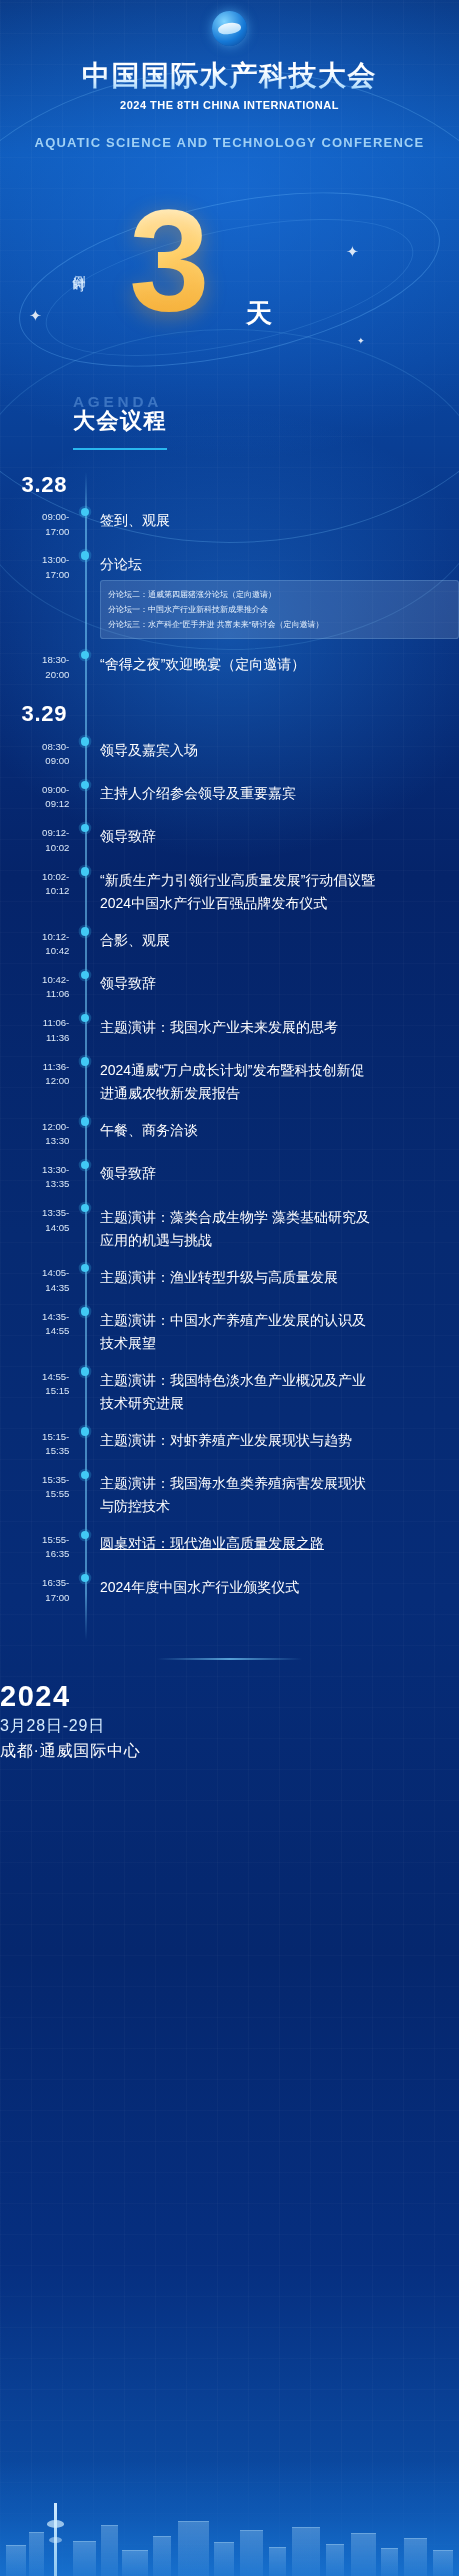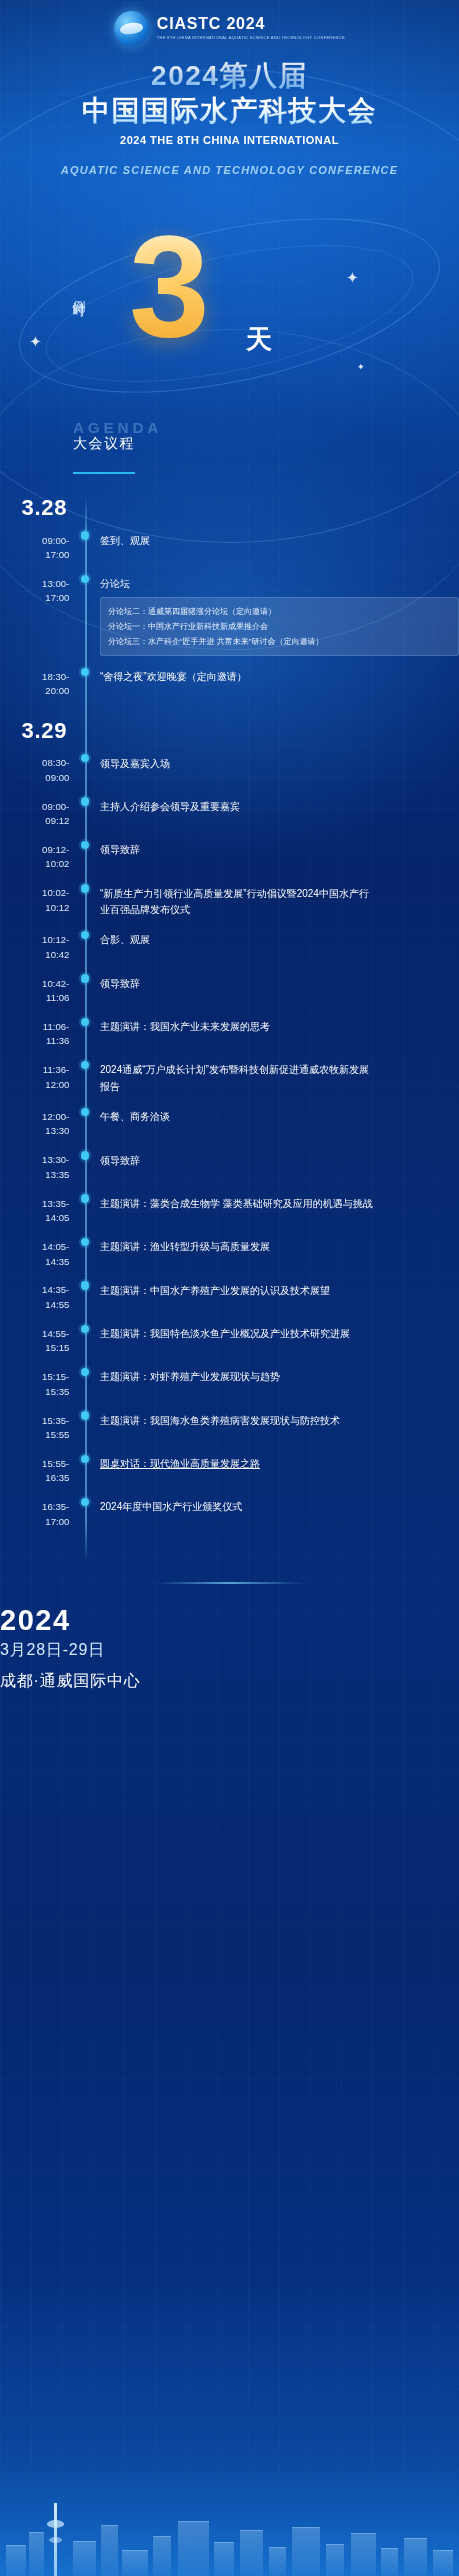--- a/index.html
+++ b/index.html
@@ -81,22 +81,22 @@
     background:linear-gradient(180deg,#ffffff 35%,#cfeaff 70%, #8ccbfa 100%);
     -webkit-background-clip:text; background-clip:text; color:transparent;
     line-height:1.25;
     margin-bottom:4.6px;
   }
   .title-en{
     font-size:11px; font-weight:bold; color:#ffffff; letter-spacing:0.5px;
     line-height:1.5;
   }
   .title-en2{
-    font-size:11px; font-weight:bold; color:#9fd0f5; letter-spacing:1.2px;
-    line-height:1.6; margin-top:13px;font-style:italic;
+    font-size:13px; font-weight:bold; color:#9fd0f5; letter-spacing:1.2px;
+    line-height:1.6; margin-top:19px;
   }
 
   
   .countdown{
     position:relative;
     height:230px;
     margin-top:3.1px;
   }
   .cd-orbit{
     position:absolute;
@@ -138,23 +138,23 @@
   
   .agenda-head{
     padding:6.1px 0 3.1px 73px;
     position:relative;
   }
   .agenda-en{
     font-size:15.3px; letter-spacing:3.8px; color:rgba(150,200,255,.35);
     font-weight:bold;
   }
   .agenda-cn{
-    font-size:14px; font-weight:normal; color:#ffffff; letter-spacing:1.5px;
+    font-size:22px; font-weight:bold; color:#ffffff; letter-spacing:1.5px;
     margin-top:-4.6px;
-    padding-bottom:19px;
+    padding-bottom:12px;
     display:inline-block;
     border-bottom:2.3px solid #29b7ef;
   }
 
   
   .timeline{
     position:relative;
     margin-top:13.8px;
     padding-bottom:31px;
   }
@@ -193,21 +193,21 @@
   }
   .dot{
     position:absolute;
     left:81px; top:5.4px;
     width:8.4px;height:8.4px;border-radius:50%;
     background:#41c9f5;
     box-shadow:0 0 0 2.3px rgba(65,201,245,.22);
   }
   .row .desc{
     padding-left:20px;
-    font-size:10px;
+    font-size:14px;
     color:#ffffff;
     line-height:1.65;
     max-width:298px;
   }
   .sub-box{
     margin-top:4.6px;
     background:rgba(255,255,255,.13);
     border:0.8px solid rgba(160,215,255,.22);
     border-radius:3.1px;
     padding:5.4px 6.9px;
@@ -229,21 +229,21 @@
     width:145px;height:1.5px;margin:0 auto 20px;
     background:linear-gradient(90deg, rgba(120,210,255,0), rgba(120,210,255,.7), rgba(120,210,255,0));
   }
   .f-year{
     font-size:29px; font-weight:bold; color:#ffffff; letter-spacing:1.5px;
   }
   .f-date{
     font-size:16px; color:#d6ecff; margin-top:3px; letter-spacing:0.8px;
   }
   .f-place{
-    font-size:16px; color:#ffffff; margin-top:10px; letter-spacing:0.8px;
+    font-size:16px; color:#ffffff; margin-top:4px; letter-spacing:0.8px;
   }
   .skyline{
     position:absolute;
     left:0; right:0; bottom:0; height:115px;
     background:linear-gradient(180deg, rgba(13,85,176,0) 0%, rgba(16,96,190,.55) 45%, rgba(24,116,210,.85) 100%);
     overflow:hidden;
   }
   .sk{
     position:absolute; bottom:0;
     background:linear-gradient(180deg, rgba(180,225,255,.30), rgba(120,190,245,.10));
@@ -266,26 +266,21 @@
 <body>
 
 <div class="poster">
 
   <div class="glow-ring" style="left:-92px;top:69px;width:643px;height:474px;"></div>
   <div class="glow-ring" style="left:-31px;top:329px;width:520px;height:321px;border-color:rgba(120,200,255,.16);"></div>
 
   <div class="header">
     <div class="logo-row">
       <div class="logo-mark"></div>
-      <div class="logo-text">
-        <div class="logo-title">CIASTC 2024</div>
-        <div class="logo-sub">THE 8TH CHINA INTERNATIONAL AQUATIC SCIENCE AND TECHNOLOGY CONFERENCE</div>
-      </div>
     </div>
-    <div class="title-cn1">2024第八届</div>
     <div class="title-cn2">中国国际水产科技大会</div>
     <div class="title-en">2024 THE 8TH CHINA INTERNATIONAL</div>
     <div class="title-en2">AQUATIC SCIENCE AND TECHNOLOGY CONFERENCE</div>
   </div>
 
   <div class="countdown">
     <div class="cd-orbit"></div>
     <div class="cd-orbit2"></div>
     <div class="spark" style="left:29px;top:150px;">✦</div>
     <div class="spark" style="left:346px;top:86px;">✦</div>

